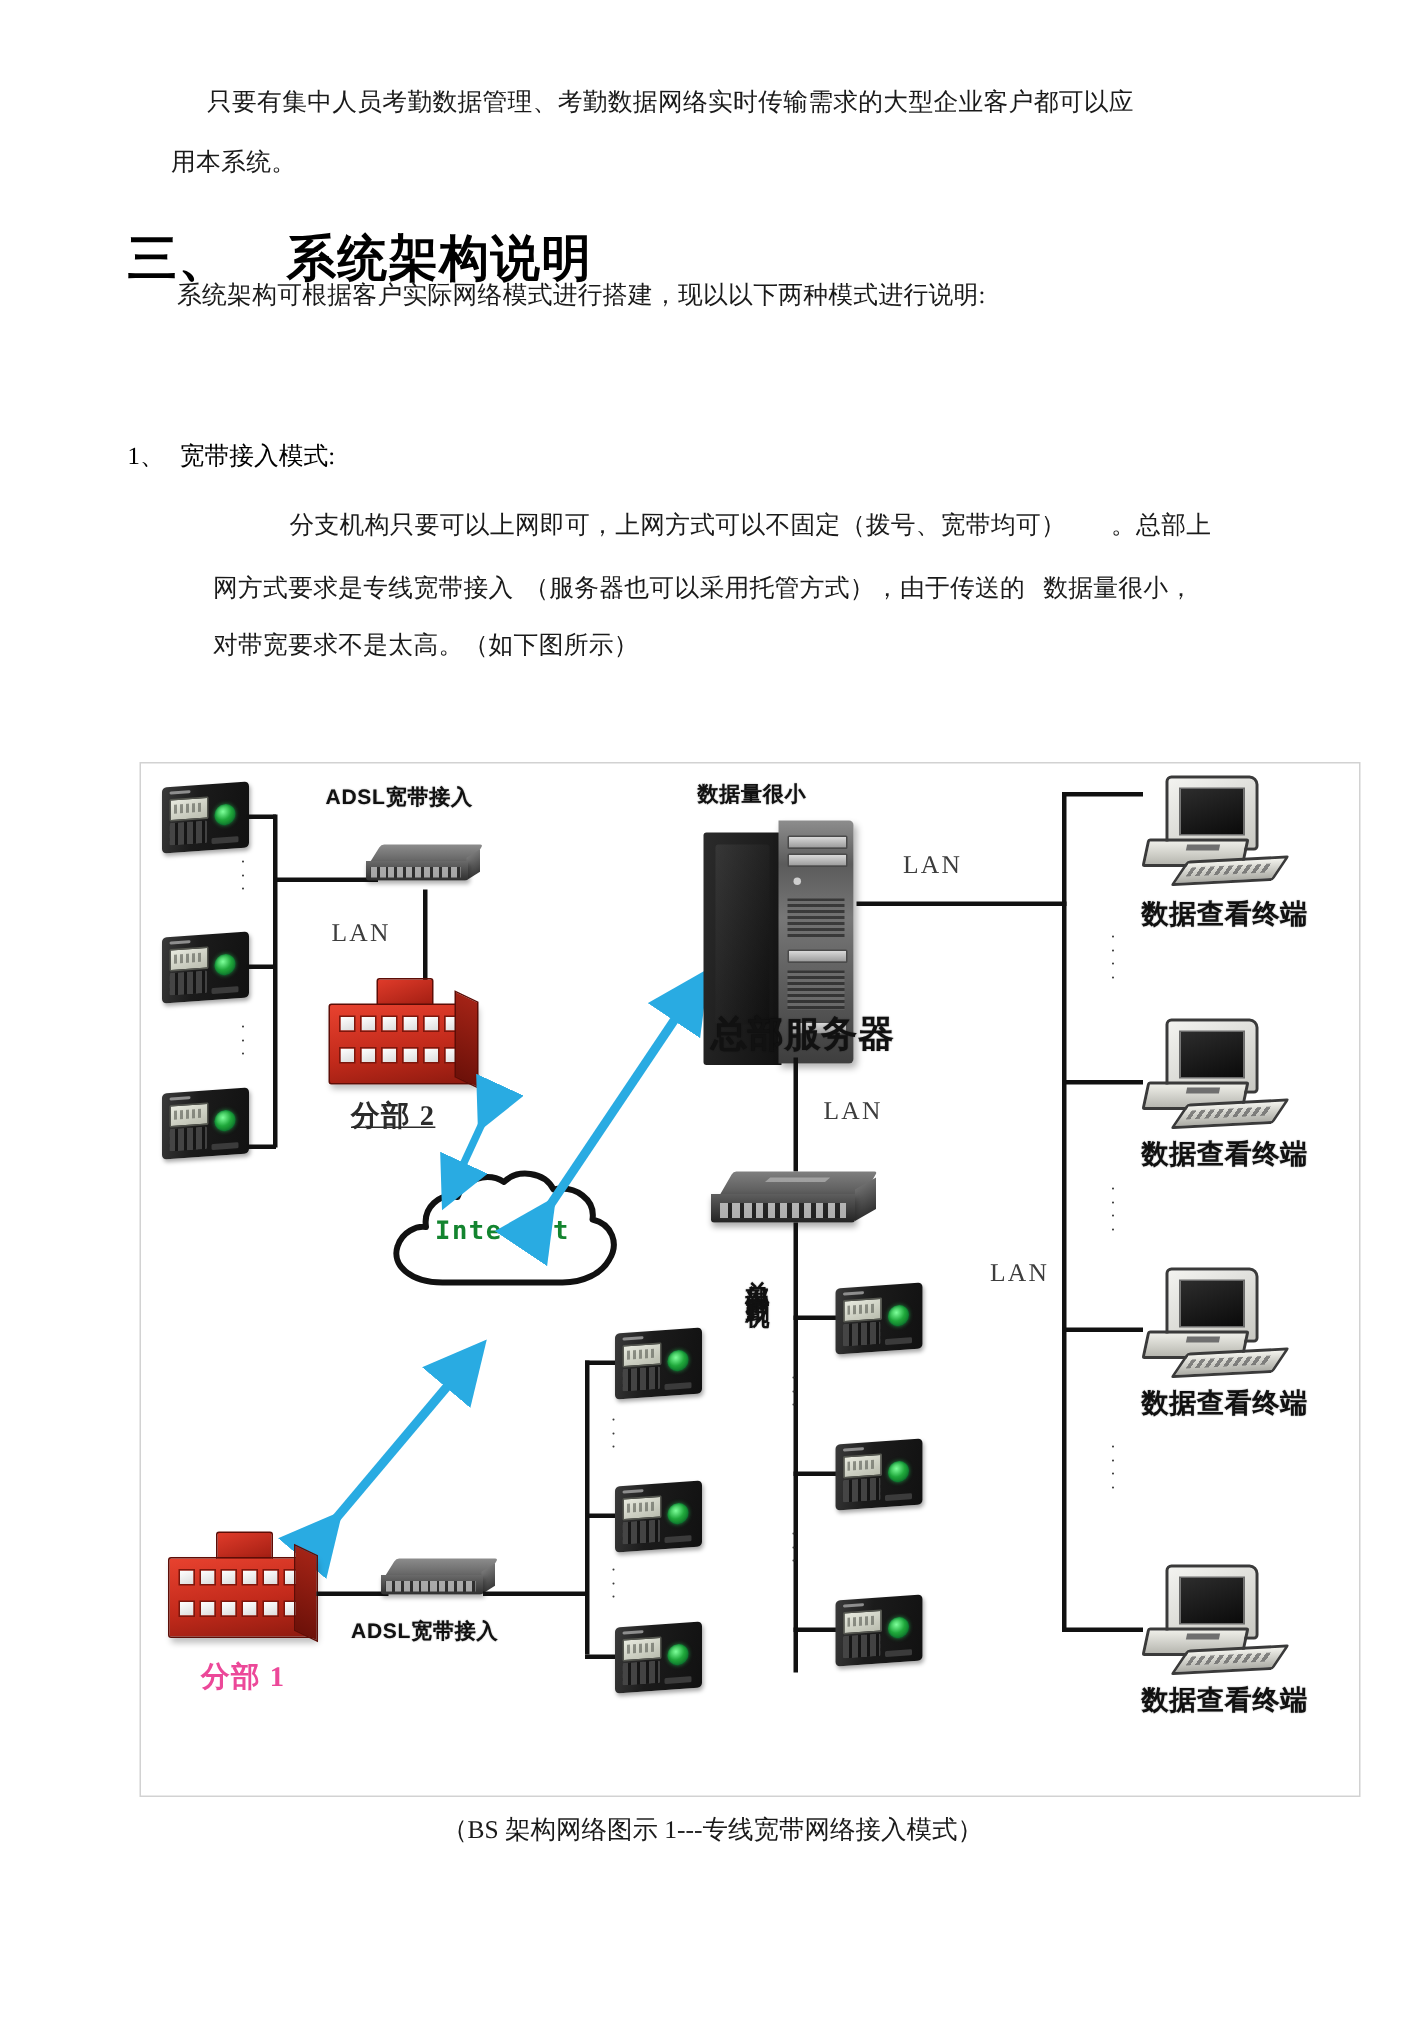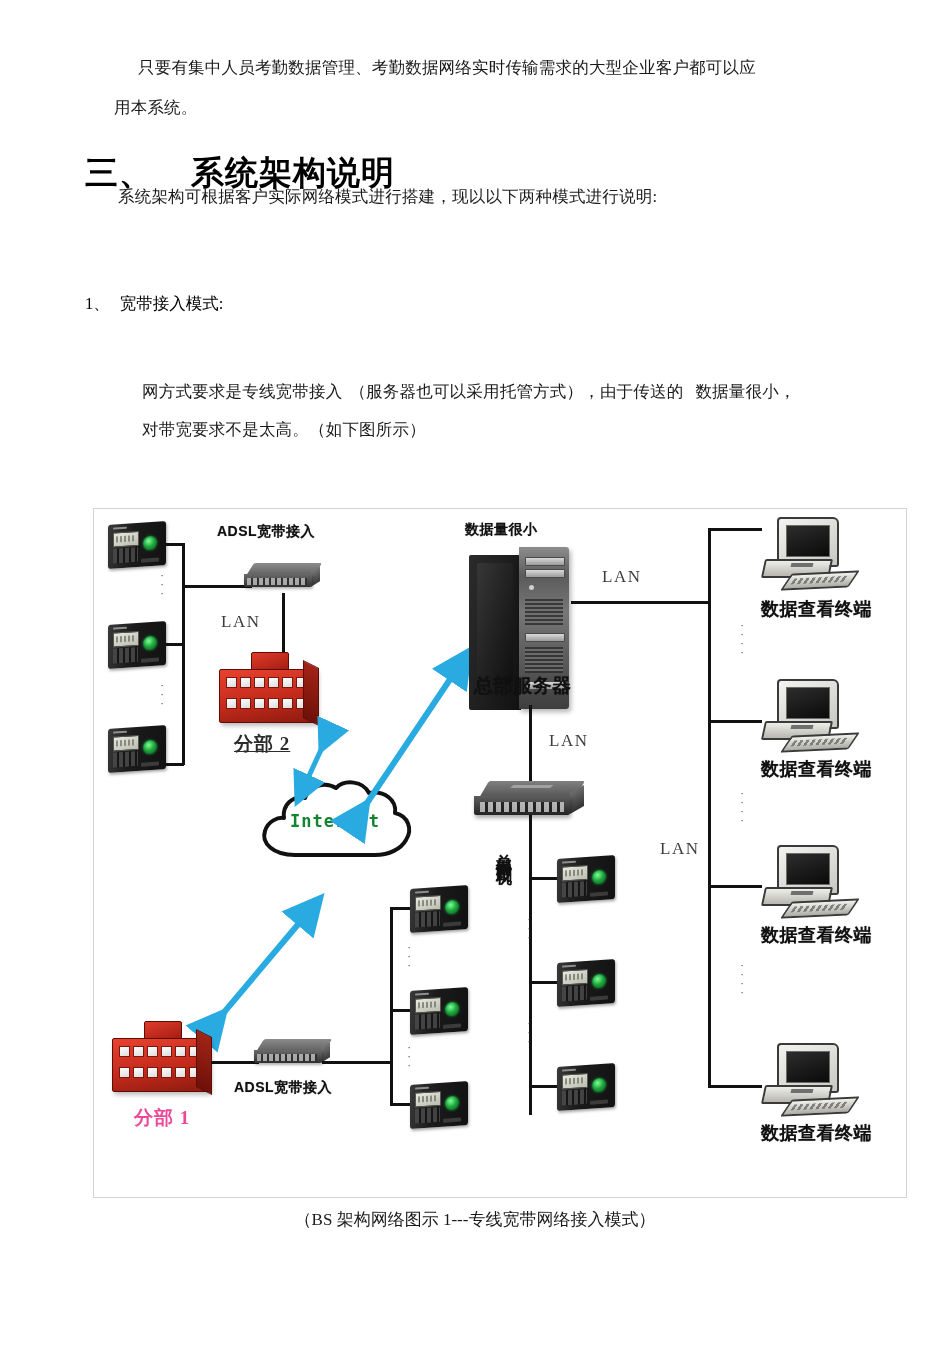--- a/index.html
+++ b/index.html
@@ -460,20 +460,23 @@
   <div class="heading">
     <span class="num">三、</span><span>系统架构说明</span>
   </div>
 
   <div class="para p-arch">系统架构可根据客户实际网络模式进行搭建，现以以下两种模式进行说明:</div>
 
   <div class="list-num">
     <span class="idx">1、</span><span>宽带接入模式:</span>
   </div>
 
+  <div class="para p-b1">
+    <span>分支机构只要可以上网即可，上网方式可以不固定（拨号、宽带均可）</span><span class="sp-wide"></span><span>。总部上</span>
+  </div>
   <div class="para p-b2">
     <span>网方式要求是专线宽带接入</span><span class="sp-sm"></span><span>（服务器也可以采用托管方式）</span><span>，由于传送的</span><span class="sp-mid"></span><span>数据量很小，</span>
   </div>
   <div class="para p-b3">对带宽要求不是太高。（如下图所示）</div>
 
   <div class="figure">
     <div class="fig-inner">
 
       <div class="att" style="left:14px; top:14px;">
         <div class="body"></div>
@@ -683,21 +686,21 @@
           <div class="bay" style="top:10px;"></div>
           <div class="bay" style="top:22px;"></div>
           <div class="led" style="top:38px;"></div>
           <div class="vent" style="top:52px;"></div>
           <div class="bay" style="top:86px;"></div>
           <div class="vent" style="top:100px;"></div>
           <div class="bay" style="top:134px;"></div>
         </div>
         <div class="facefront"></div>
       </div>
-      <div class="fig-label" style="left:380px; top:164px; font-size:19px;">总部服务器</div>
+      <div class="fig-label" style="left:380px; top:164px; font-size:24px;">总部服务器</div>
 
       <div class="wire v" style="left:435px; top:196px; height:76px;"></div>
       <div class="lan" style="left:455px; top:222px;">LAN</div>
 
       <div class="switchbox" style="left:380px; top:272px;">
         <div class="top">
             <div class="brandline"></div>
           </div>
         <div class="side"></div>
         <div class="front">

